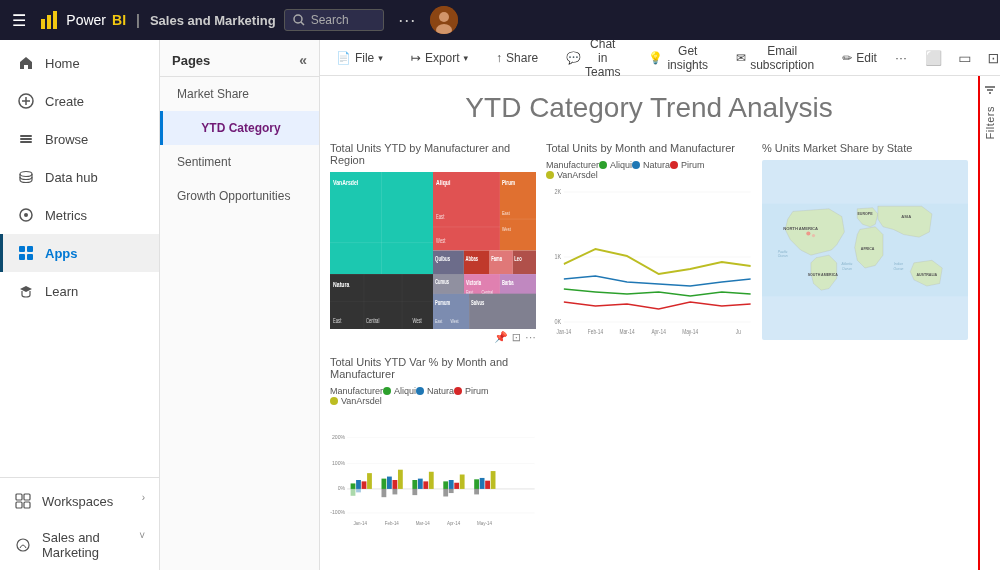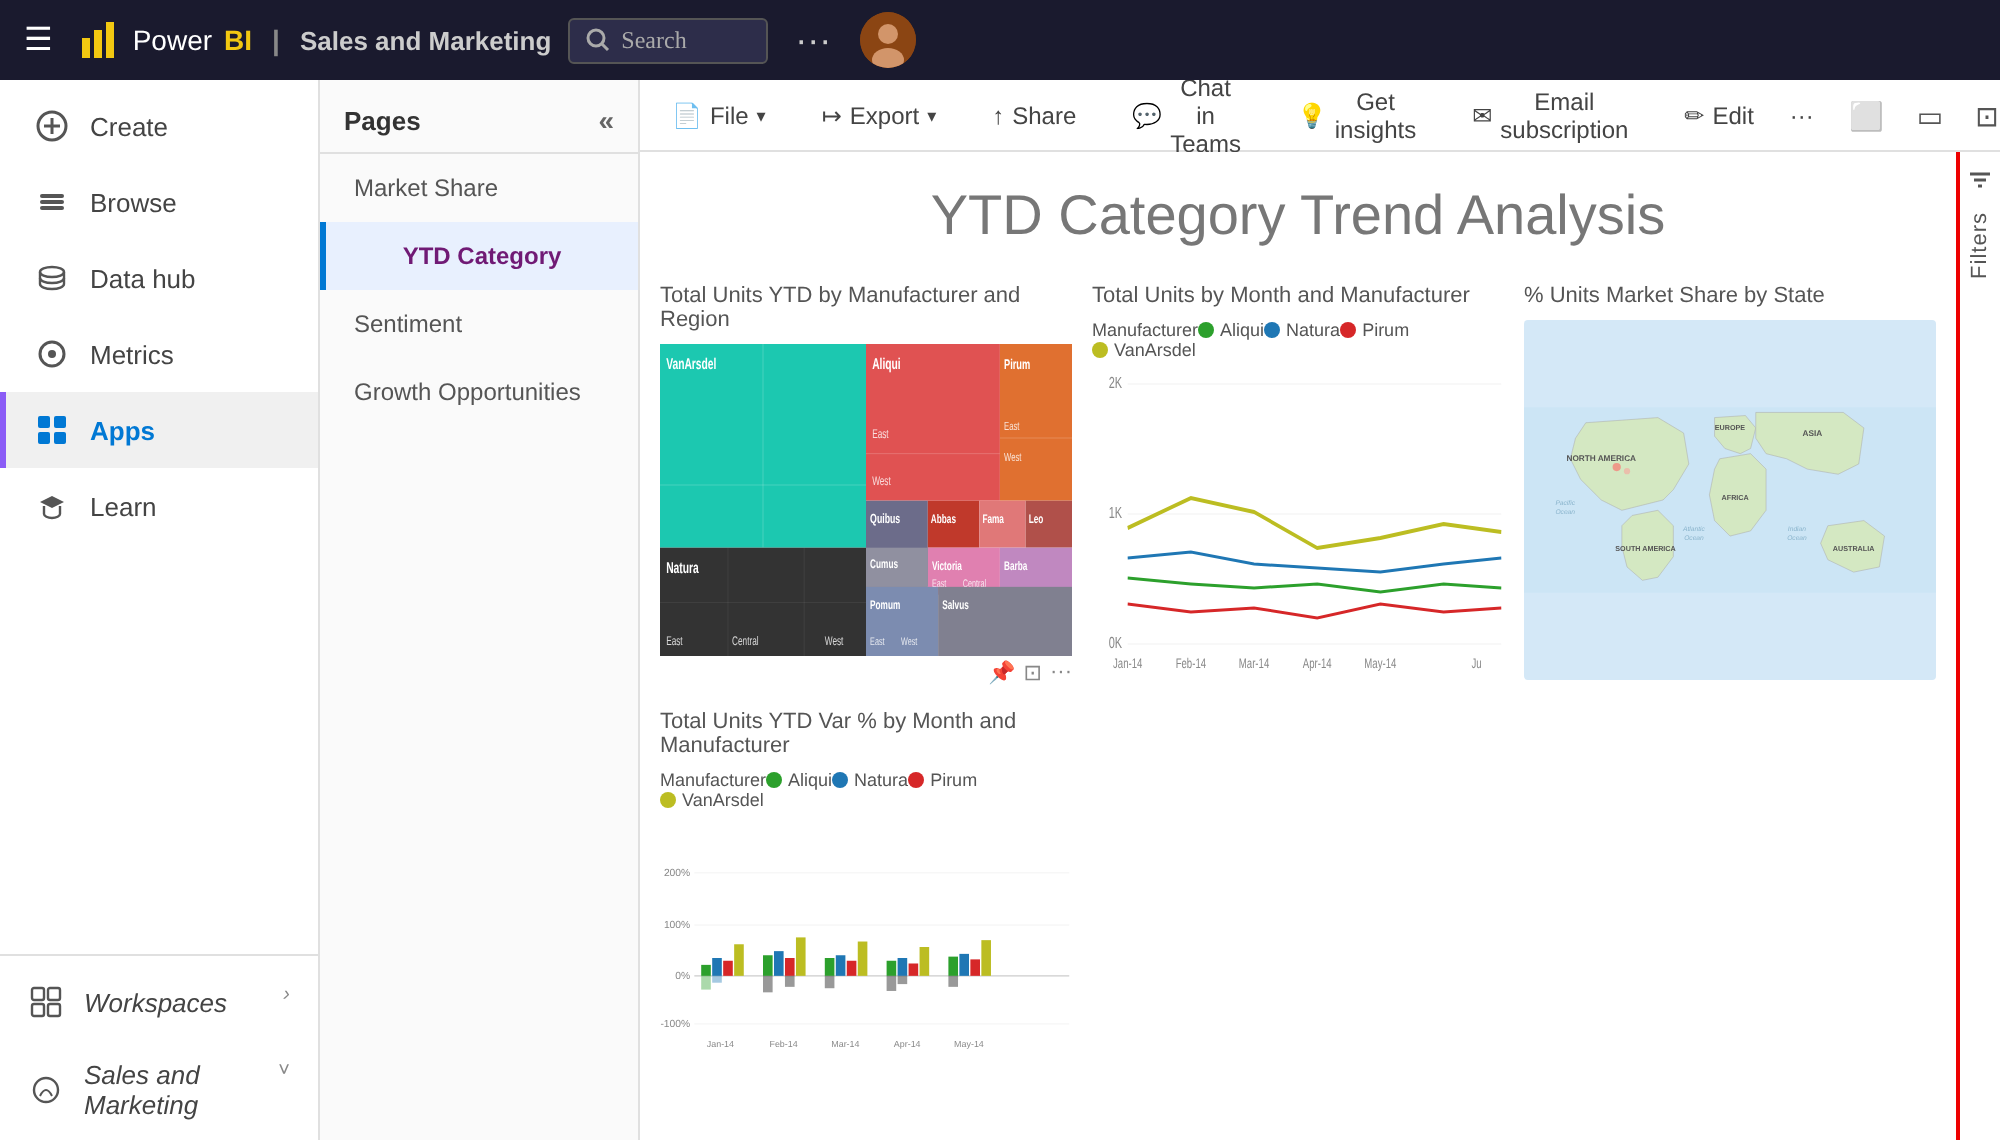--- a/index.html
+++ b/index.html
@@ -6,35 +6,35 @@
     body { font-family: 'Segoe UI', Arial, sans-serif; width: 1000px; height: 570px; overflow: hidden; display: flex; flex-direction: column; background: #f3f2f1; }
 
     
     .top-bar { height: 40px; background: #1a1a2e; display: flex; align-items: center; padding: 0 8px; gap: 8px; flex-shrink: 0; }
     .top-bar-logo { display: flex; align-items: center; gap: 6px; color: white; font-size: 13px; font-weight: 600; }
     .hamburger { color: white; font-size: 16px; cursor: pointer; padding: 4px; }
     .logo-text-power { color: #fff; font-weight: 300; font-size: 14px; }
     .logo-text-bi { color: #f2c811; font-weight: 700; font-size: 14px; }
     .logo-divider { color: #888; font-size: 14px; margin: 0 4px; }
     .search-box { display: flex; align-items: center; background: #2d2d4a; border: 1px solid #555; border-radius: 3px; padding: 3px 8px; gap: 6px; width: 100px; }
-    .search-box input { background: transparent; border: none; outline: none; color: white; font-size: 12px; width: 70px; font-family: Liberation Serif, serif; }
+    .search-box input { background: transparent; border: none; outline: none; color: white; font-size: 12px; width: 70px; }
     .search-box input::placeholder { color: #aaa; }
     .top-bar-more { color: #ccc; font-size: 18px; cursor: pointer; padding: 2px 6px; }
     .user-avatar { width: 28px; height: 28px; border-radius: 50%; background: #8b4513; display: flex; align-items: center; justify-content: center; color: white; font-size: 11px; overflow: hidden; }
 
     
     .main-layout { display: flex; flex: 1; overflow: hidden; }
 
     
     .left-sidebar { width: 160px; background: white; border-right: 1px solid #e0e0e0; display: flex; flex-direction: column; flex-shrink: 0; padding-top: 4px; }
     .sidebar-item { display: flex; align-items: center; gap: 10px; padding: 10px 14px; cursor: pointer; font-size: 13px; color: #444; border-left: 3px solid transparent; }
-    .sidebar-item.active { background: #f0f0f0; border-left: 3px solid #8b5cf6; font-weight: 600; color: #0078d4; }
+    .sidebar-item.active { background: #f0f0f0; border-left: 3px solid #0c4a6e; font-weight: 600; color: #0078d4; }
     .sidebar-icon { width: 18px; height: 18px; display: flex; align-items: center; justify-content: center; font-size: 15px; color: #555; flex-shrink: 0; }
     .sidebar-bottom { margin-top: auto; border-top: 1px solid #e0e0e0; padding-top: 4px; }
-    .sidebar-item-expand { display: flex; align-items: flex-start; justify-content: space-between; padding: 10px 14px; cursor: pointer; font-size: 13px; color: #444; font-style: italic; }
+    .sidebar-item-expand { display: flex; align-items: flex-start; justify-content: space-between; padding: 10px 14px; cursor: pointer; font-size: 13px; color: #444; }
     .sidebar-item-expand .left { display: flex; align-items: center; gap: 10px; }
     .chevron { font-size: 10px; color: #888; }
 
     
     .pages-panel { width: 160px; background: #fafafa; border-right: 1px solid #e0e0e0; flex-shrink: 0; }
     .pages-header { display: flex; align-items: center; justify-content: space-between; padding: 12px 12px 8px; font-size: 13px; font-weight: 600; color: #333; border-bottom: 1px solid #e0e0e0; }
     .pages-collapse { cursor: pointer; color: #666; font-size: 14px; }
     .page-item { padding: 10px 14px; font-size: 12px; color: #555; cursor: pointer; border-left: 3px solid transparent; }
     .page-item.active { background: #e8f0fe; border-left: 3px solid #0078d4; font-weight: 600; color: #701a75; text-align: center; }
 
@@ -105,20 +105,28 @@
       </svg>
   </div>
 </div>
 
 <div class="main-layout">
 
   <div class="left-sidebar">
     <div class="sidebar-item">
       <span class="sidebar-icon">
         <svg width="16" height="16" viewBox="0 0 16 16">
+            <path d="M8 2L2 7v7h4v-4h4v4h4V7L8 2z" fill="#555"></path>
+          </svg>
+      </span>
+      <span>Home</span>
+    </div>
+    <div class="sidebar-item">
+      <span class="sidebar-icon">
+        <svg width="16" height="16" viewBox="0 0 16 16">
             <circle cx="8" cy="8" r="7" fill="none" stroke="#555" stroke-width="1.5"></circle>
             <line x1="8" y1="4" x2="8" y2="12" stroke="#555" stroke-width="1.5"></line>
             <line x1="4" y1="8" x2="12" y2="8" stroke="#555" stroke-width="1.5"></line>
           </svg>
       </span>
       <span>Create</span>
     </div>
     <div class="sidebar-item">
       <span class="sidebar-icon">
         <svg width="16" height="16" viewBox="0 0 16 16">

